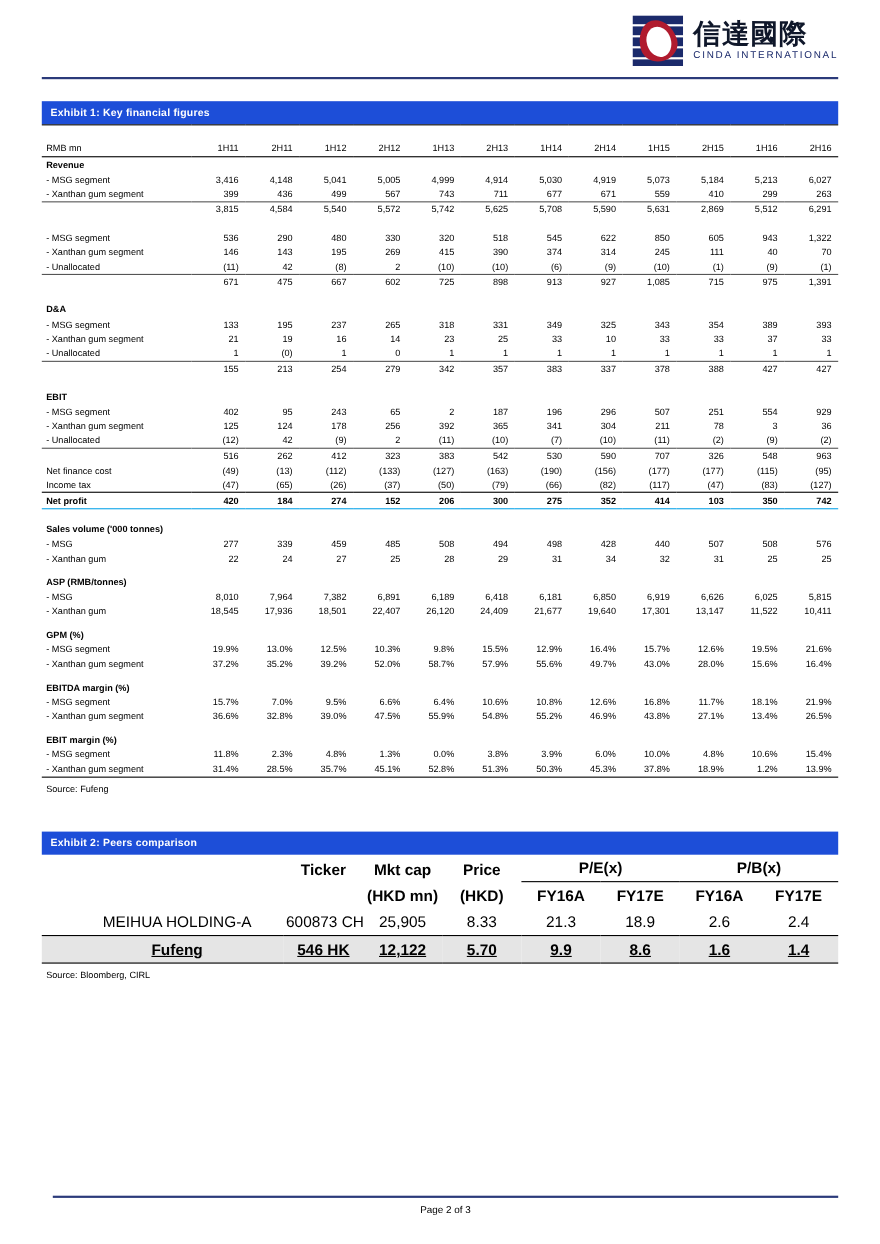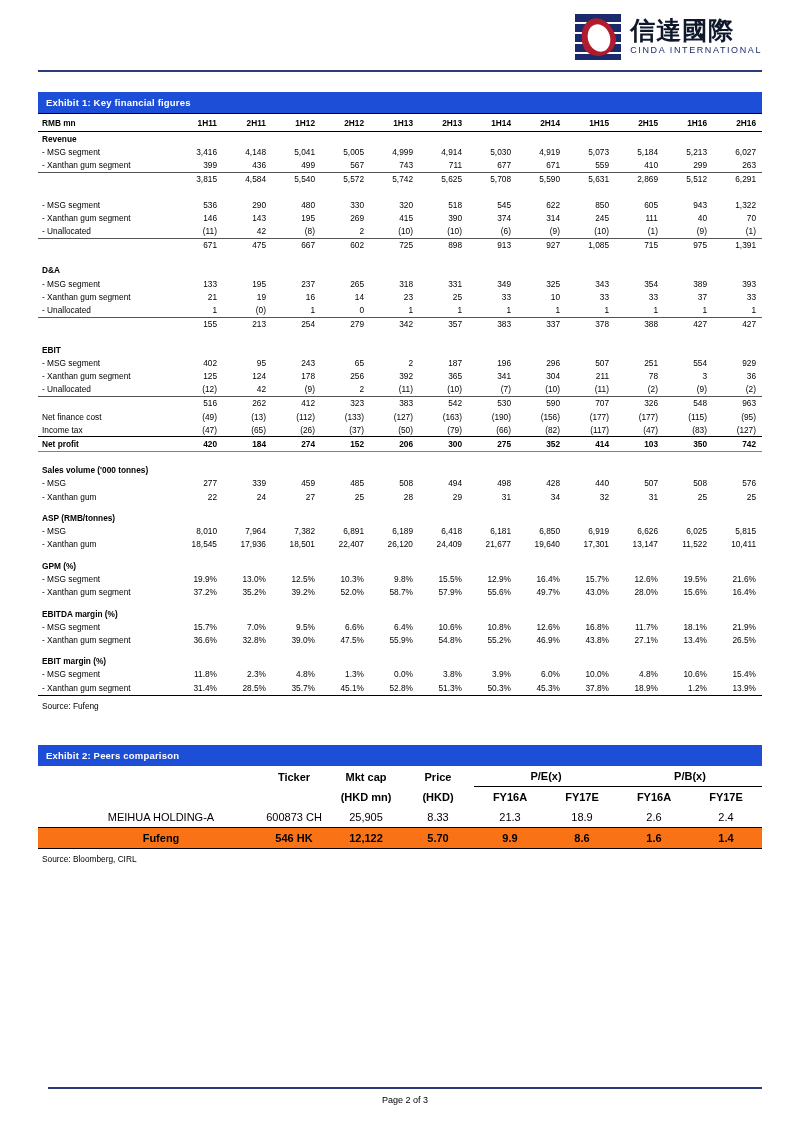--- a/index.html
+++ b/index.html
@@ -125,24 +125,24 @@
   table.fin th.lbl, table.fin td.lbl {
     text-align: left;
     width: 130px;
     padding-left: 4px;
   }
   table.fin th.num, table.fin td.num {
     text-align: right;
     padding-right: 6px;
   }
   table.fin thead th {
-    font-weight: bold;
+    font-weight: normal;
     border-bottom: 1px solid #000;
     border-top: 1px solid #000;
-    padding-top: 4px;
+    padding-top: 15px;
     padding-bottom: 3px;
   }
   tr.section td { font-weight: bold; }
   tr.total td { border-top: 1px solid #555; }
   tr.netprofit td { font-weight: bold; border-top: 1px solid #000; border-bottom: 1px solid #0ea5e9;}
   tr.spacer td { height: 9px; }
   tr.smallspacer td { height: 5px; }
   .src {
     font-size: 8.3px;
     margin-top: 5px;
@@ -150,38 +150,39 @@
   }
   .endrule {
     border-top: 1px solid #000;
     margin-top: 1px;
   }
 
   
   table.peers {
     width: 100%;
     border-collapse: collapse;
-    font-size: 11px;
+    font-size: 14px;
     table-layout: fixed;
   }
   table.peers td, table.peers th {
     padding: 4px 2px;
     white-space: nowrap;
   }
   table.peers .pname { text-align: center; width: 190px; padding-left: 28px;}
   table.peers .c { text-align: center; }
   table.peers thead th { font-weight: bold; }
   .grp-line {
     border-bottom: 1px solid #000;
   }
   tr.hl td {
-    background: #f97316;
+    background: #e5e5e5;
     font-weight: bold;
     border-top: 1px solid #000;
     border-bottom: 1px solid #000;
+    text-decoration: underline;
   }
 
   
   .footer {
     position: absolute;
     left: 48px;
     right: 38px;
     bottom: 26px;
   }
   .footer-rule {

